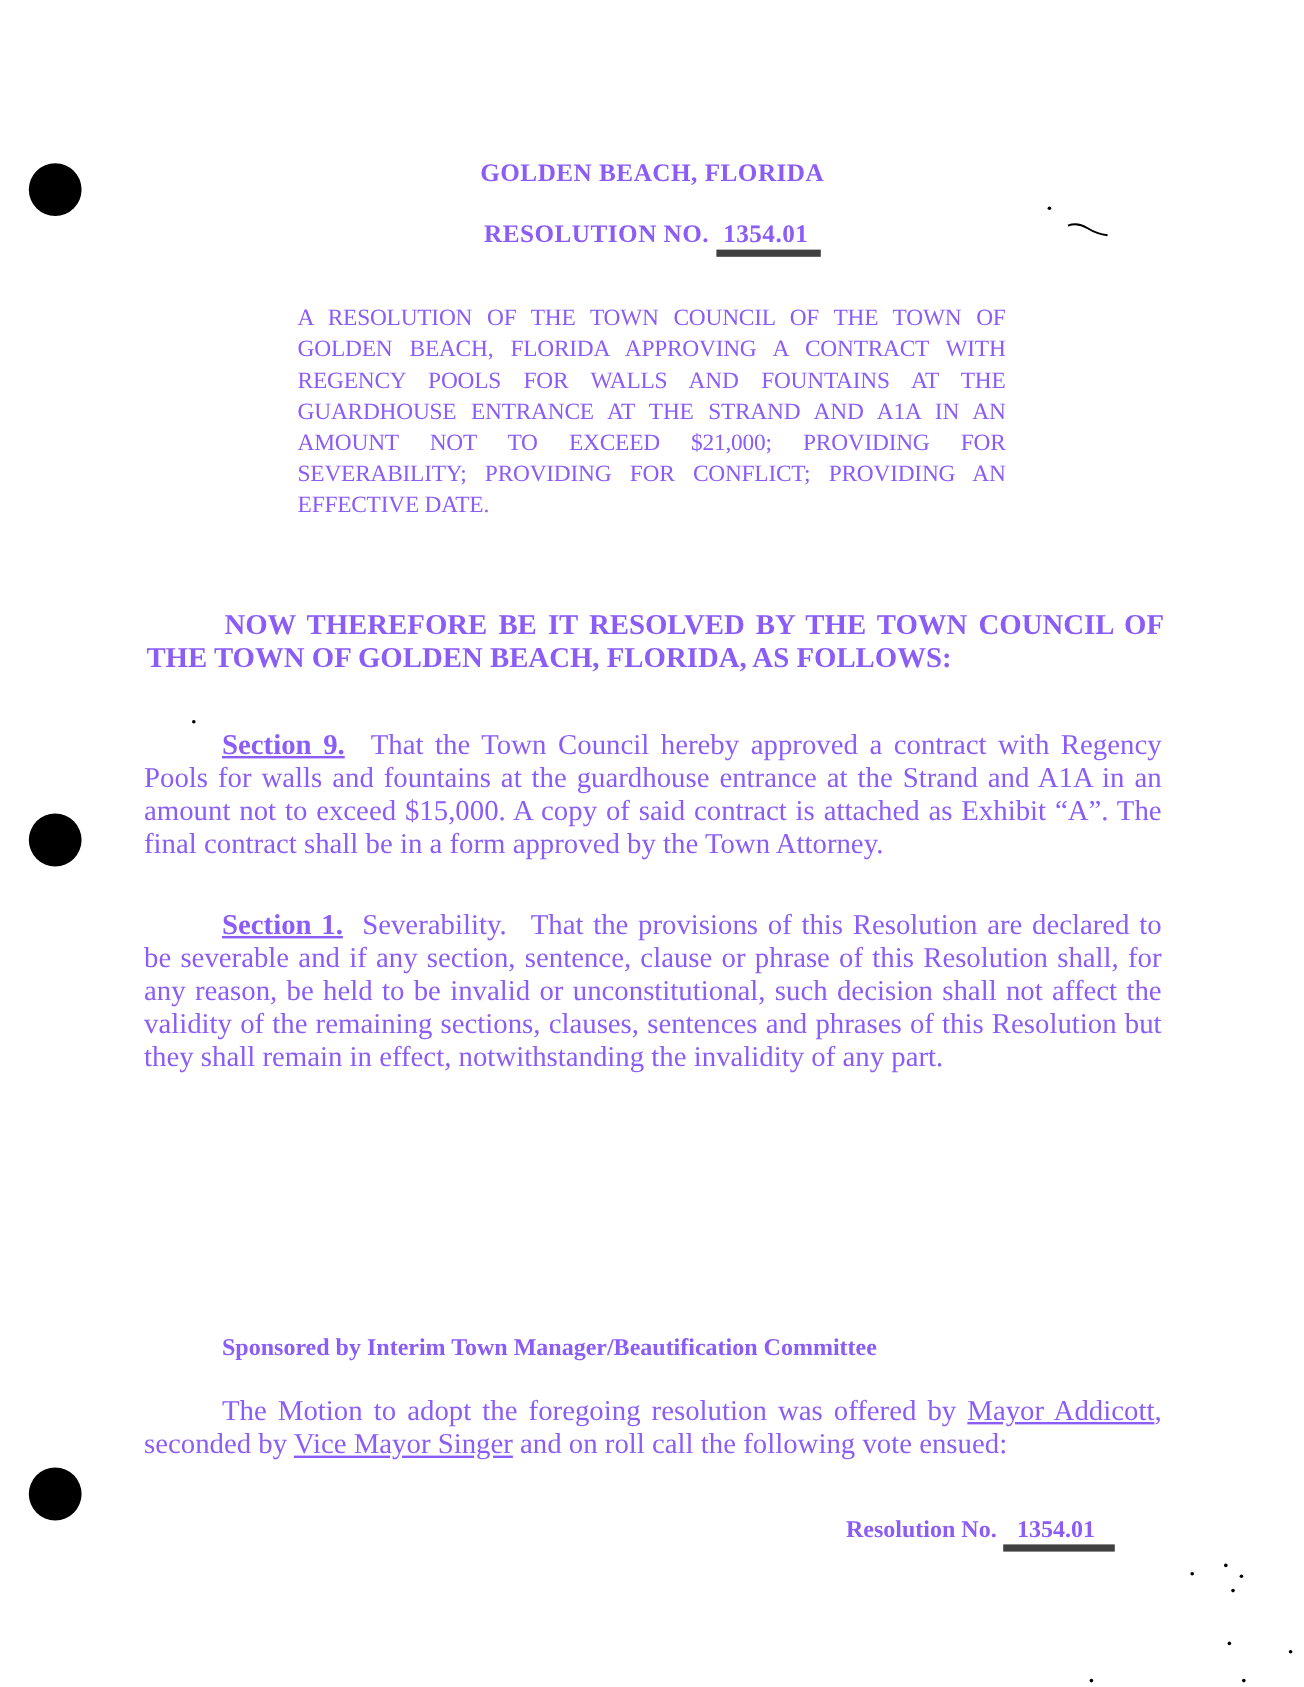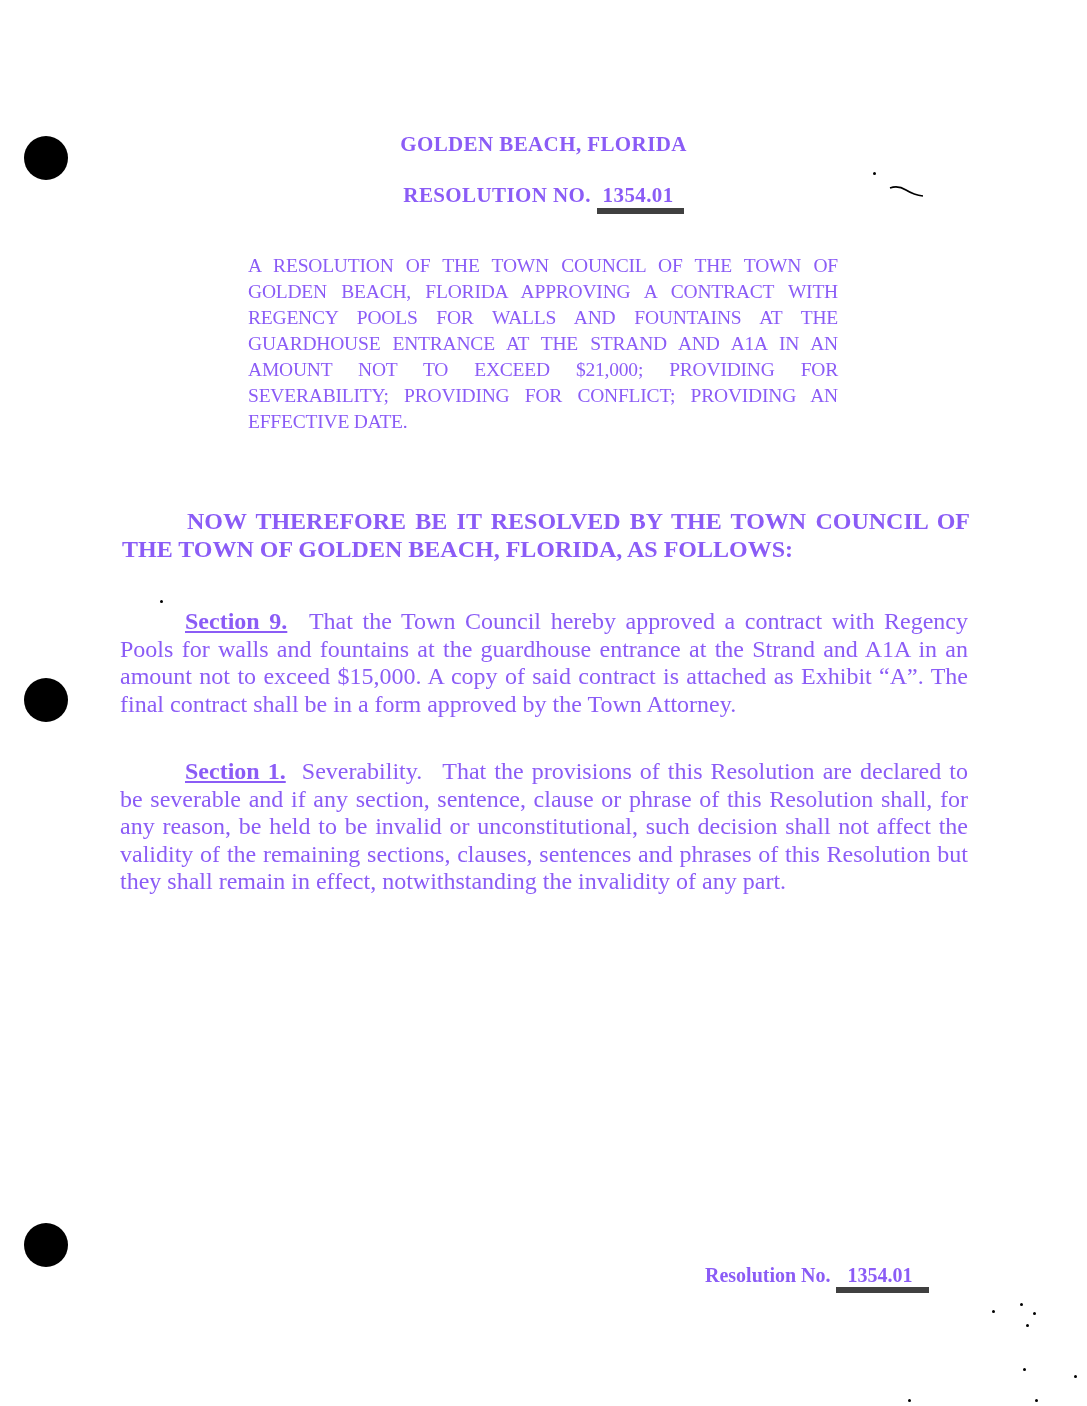--- a/index.html
+++ b/index.html
@@ -87,21 +87,25 @@
   </div>
 
   <div class="para indent" style="top:758px;">
     <span class="sec-head">Section 1.</span>
     <span class="sec-sub">Severability.</span>
     <span class="sec-body">That the provisions of this Resolution are declared to be severable and if any section, sentence, clause or phrase of this Resolution shall, for any reason, be held to be invalid or unconstitutional, such decision shall not affect the validity of the remaining sections, clauses, sentences and phrases of this Resolution but they shall remain in effect, notwithstanding the invalidity of any part.</span>
   </div>
 
 
 
+  <div class="sponsor">Sponsored by Interim Town Manager/Beautification Committee</div>
 
+  <div class="para indent" style="top:1163px;">
+    <span>The Motion to adopt the foregoing resolution was offered by </span><span class="ul">Mayor Addicott</span><span>, seconded by </span><span class="ul">Vice Mayor Singer</span><span> and on roll call the following vote ensued:</span>
+  </div>
 
   <div class="footer-res">
     <span>Resolution No.</span>
     <span class="num-underline">1354.01</span>
   </div>
 
   <div class="speck" style="left:873px; top:172px;"></div>
   <div class="speck" style="left:1020px; top:1303px;"></div>
   <div class="speck" style="left:1033px; top:1312px;"></div>
   <div class="speck" style="left:992px; top:1310px;"></div>

